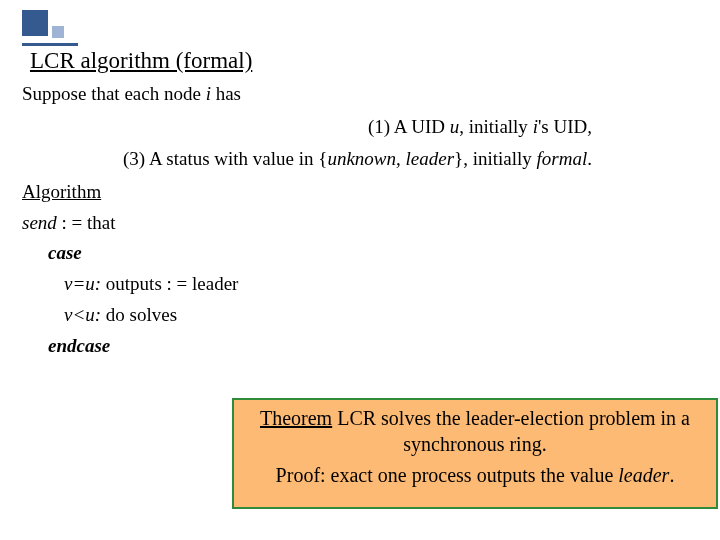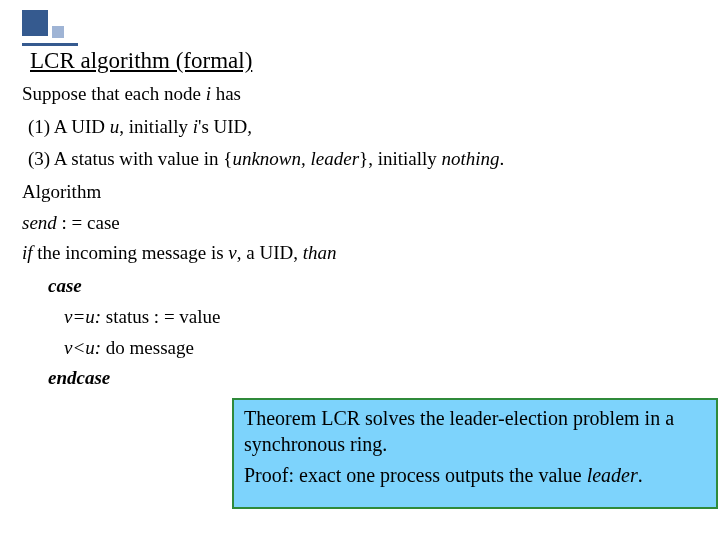--- a/index.html
+++ b/index.html
@@ -53,36 +53,37 @@
   }
   .body {
     position: absolute;
     top: 82px;
     left: 18px;
     right: 0;
   }
   .row { margin-bottom: 8px; line-height: 1.3; }
   .row.tight { margin-bottom: 6px; }
   .indent0 { padding-left: 4px; }
-  .indent1 { padding-left: 10px; }
+  .indent1 { padding-left: 10px; text-align: right; }
   .indent2 { padding-left: 30px; font-weight: bold; }
   .indent3 { padding-left: 46px; }
-  .u { }
+  .u { text-decoration: underline; }
   .i { font-style: italic; }
 
   .theorem-box {
     position: absolute;
     top: 398px;
     left: 232px;
     width: 462px;
     border: 2px solid #2f8a3a;
     padding: 6px 10px 8px 10px;
     font-size: 20px;
     line-height: 1.28;
-    background: #7dd3fc;
+    background: #fdba74;
+    text-align: center;
   }
   .theorem-box p { margin: 0 0 6px 0; }
   .theorem-box p:last-child { margin-bottom: 10px; }
 </style>
 </head>
 <body>
 
 <div class="slide">
 
   <div class="corner-deco">
@@ -98,43 +99,40 @@
     <div class="row indent0">
       <span>Suppose that each node </span><span class="i">i</span><span> has</span>
     </div>
 
     <div class="row indent1">
       <span>(1)  A UID </span><span class="i">u</span><span>, initially </span><span class="i">i</span><span>'s UID</span><span class="i">,</span>
     </div>
 
 
     <div class="row indent1">
-      <span>(3)  A status with value in {</span><span class="i">unknown, leader</span><span>}, initially </span><span class="i">nothing</span><span>.</span>
+      <span>(3)  A status with value in {</span><span class="i">unknown, leader</span><span>}, initially </span><span class="i">formal</span><span>.</span>
     </div>
 
     <div class="row tight indent0 u">Algorithm</div>
 
 
     <div class="row tight indent0">
-      <span class="i">send</span><span> : = case</span>
+      <span class="i">send</span><span> : = that</span>
     </div>
 
-    <div class="row indent0">
-      <span class="i">if</span><span> the incoming message is </span><span class="i">v</span><span>, a UID, </span><span class="i">than</span>
-    </div>
 
     <div class="row tight indent2 i">case</div>
 
 
     <div class="row tight indent3">
-      <span class="i">v=u:</span><span> status : = value</span>
+      <span class="i">v=u:</span><span> outputs : = leader</span>
     </div>
 
     <div class="row tight indent3">
-      <span class="i">v&lt;u:</span><span> do message</span>
+      <span class="i">v&lt;u:</span><span> do solves</span>
     </div>
 
     <div class="row tight indent2 i">endcase</div>
 
   </div>
 
   <div class="theorem-box">
     <p>
       <span class="u">Theorem</span><span>  LCR solves the leader-election problem in a synchronous ring.</span>
     </p>

